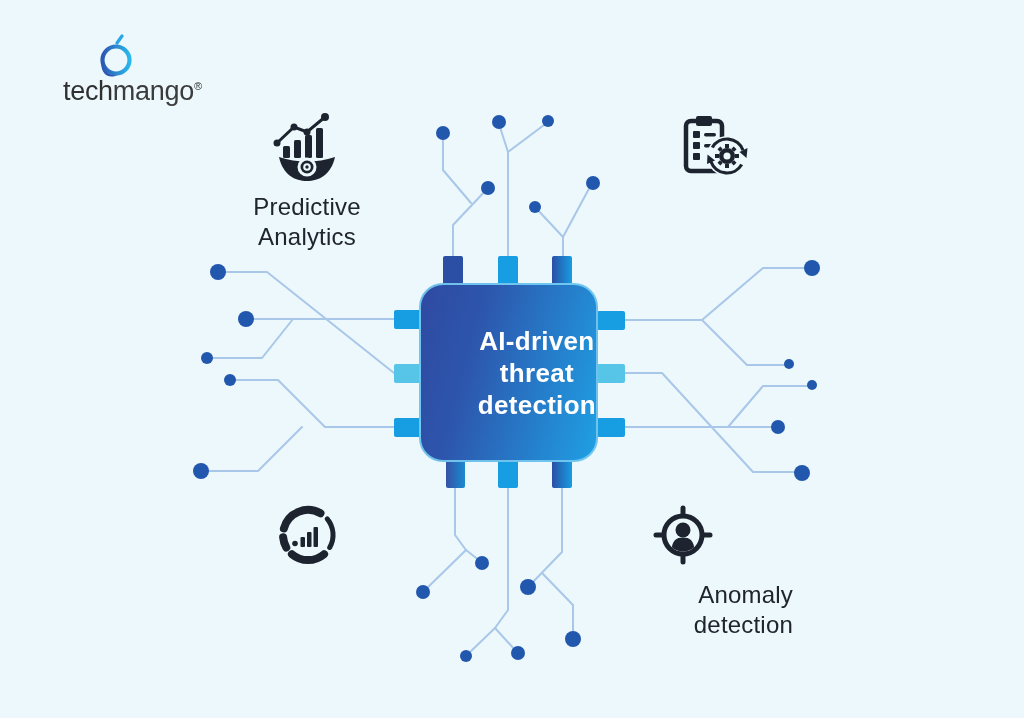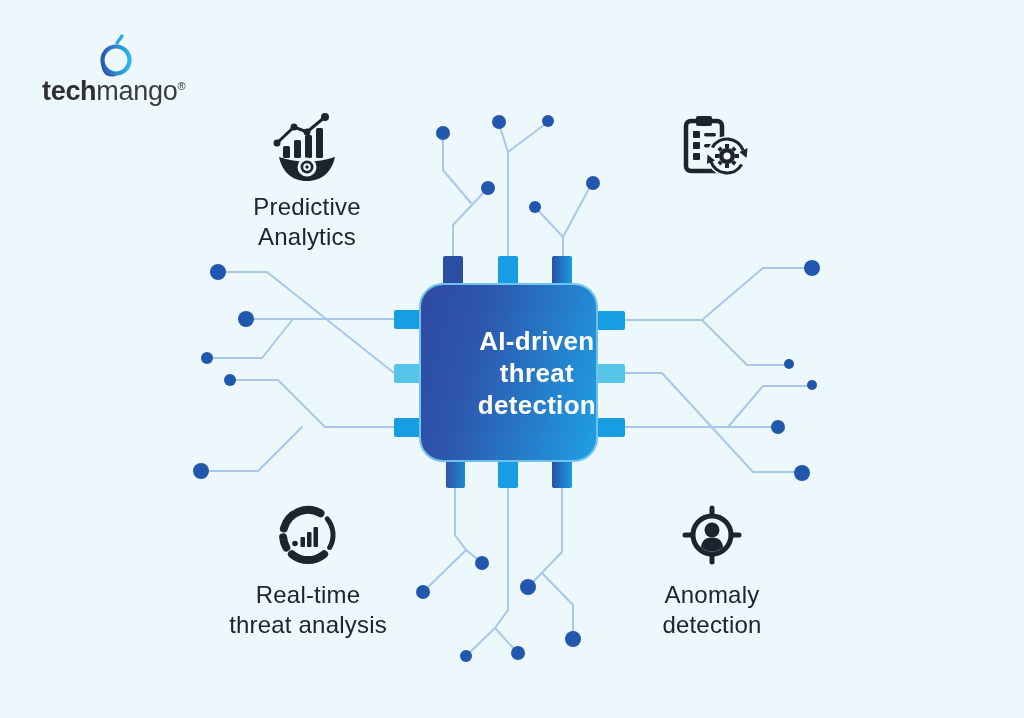--- a/index.html
+++ b/index.html
@@ -25,26 +25,26 @@
   
   .feature{position:absolute;width:220px;z-index:3;text-align:center;}
   .f-icon{display:flex;align-items:center;justify-content:center;height:70px;}
   .f-label{
     margin-top:10px;font-size:24px;line-height:30px;font-weight:normal;
     color:#20242e;white-space:pre-line;letter-spacing:.2px;
   }
   .pos-tl{left:197px;top:112px;}
   .pos-tr{left:602px;top:112px;}
   .pos-bl{left:198px;top:500px;}
-  .pos-br{left:602px;top:500px;}
+  .pos-br{left:573px;top:500px;text-align:right;}
   
   .logo{position:absolute;left:42px;top:34px;z-index:3;}
   .logo-mango{margin-left:52px;display:block;}
   .logo-text{font-size:27px;color:#303030;letter-spacing:-.3px;margin-top:-2px;}
-  .lt-bold{font-weight:bold;}
+  .lt-bold{font-weight:normal;margin-left:21px;}
   .lt-light{font-weight:normal;color:#3c3c3c;}
   .lt-reg{font-size:11px;vertical-align:super;color:#303030;}
   .ic{fill:#1d242f;}
   .ic-stroke{stroke:#1d242f;fill:none;}
 </style>
 </head>
 <body>
 
 <div id="canvas">
 
@@ -208,22 +208,20 @@
           <path stroke-width="8" d="M11.3,45.5 A25,25 0 0 1 8.1,35.2"></path>
         </g>
         <g class="ic">
           <circle cx="20" cy="41.5" r="2.8"></circle>
           <rect x="25.5" y="35" width="4.5" height="10" rx="1"></rect>
           <rect x="32" y="30" width="4.5" height="15" rx="1"></rect>
           <rect x="38.5" y="25" width="4.5" height="20" rx="1"></rect>
         </g>
       </svg>
     </div>
-    <div class="f-label">Real-time
-threat analysis</div>
   </div>
 
   <div class="feature pos-br">
     <div class="f-icon">
       <svg width="60" height="60" viewBox="0 0 60 60">
         <defs>
             <clipPath id="anomClip">
               <circle cx="30" cy="30" r="16.5"></circle>
             </clipPath>
           </defs>

